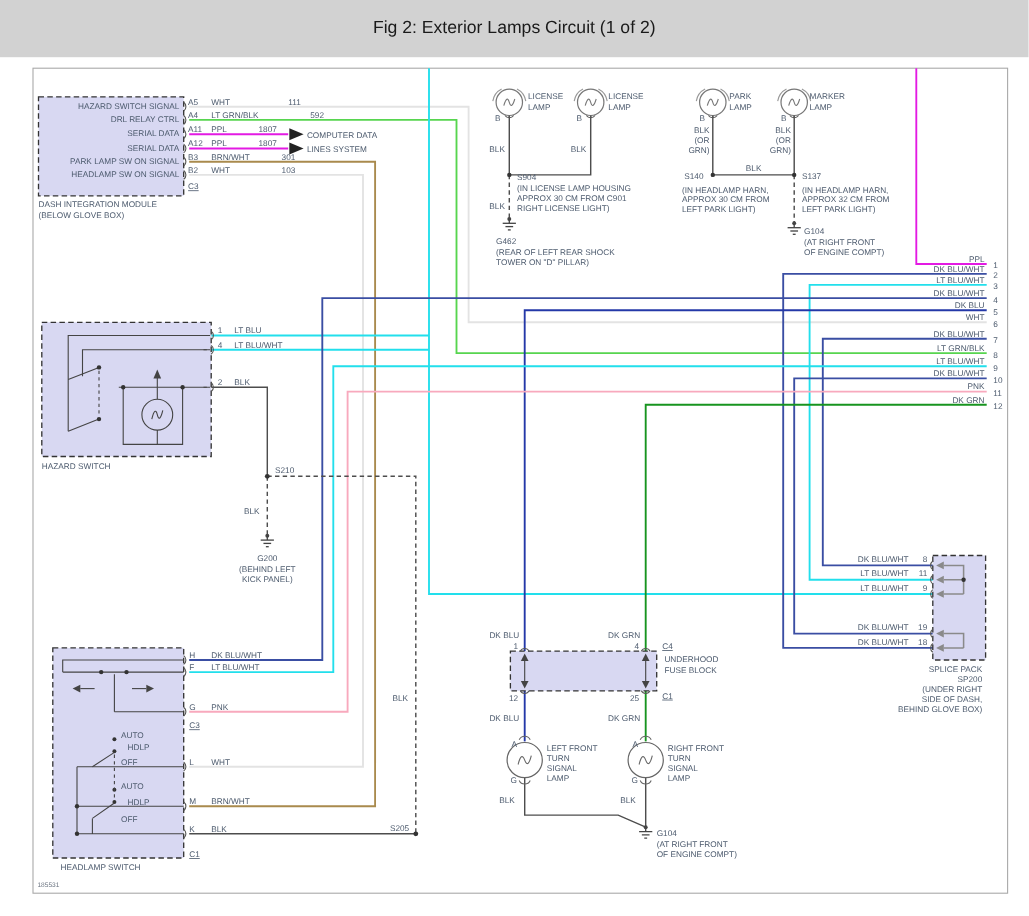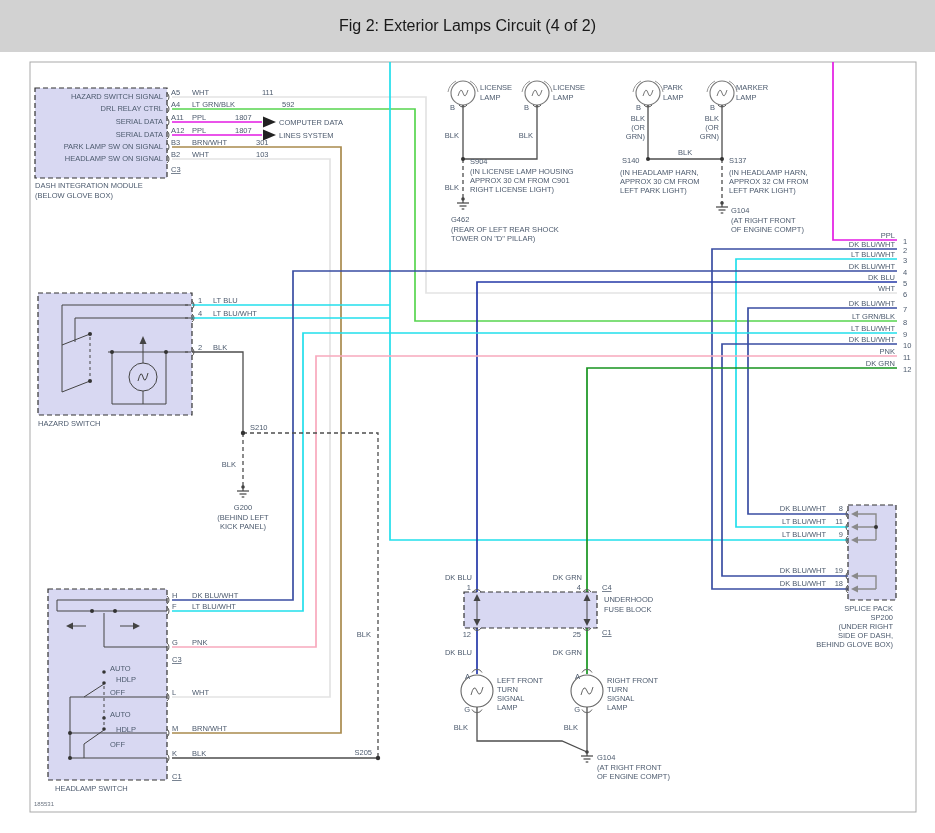--- a/index.html
+++ b/index.html
@@ -22,21 +22,21 @@
   .bus{fill:none;stroke:#8a8a8a;stroke-width:1.4}
   .ah{fill:#222;stroke:none}
   .ah2{fill:#444;stroke:none}
   .ah3{fill:#8a8a8a;stroke:none}
   .border{fill:none;stroke:#a9a9a9;stroke-width:1}
 </style>
 </head>
 <body>
 
 <div id="titlebar">
-  <span>Fig 2: Exterior Lamps Circuit (4 of 2)</span>
+  <span>Fig 2: Exterior Lamps Circuit (1 of 2)</span>
 </div>
 
 <svg id="diagram" width="935" height="833" viewBox="0 0 935 833" xmlns="http://www.w3.org/2000/svg">
   <defs>
     <g id="bulbS">
       <circle r="12" fill="none" stroke="#777" stroke-width="1.1"></circle>
       <path d="M -5 3 Q -2 -7 0 0 Q 2 7 5 -3" fill="none" stroke="#777" stroke-width="1"></path>
       <path d="M -15 -1 A 15 15 0 0 1 -7 -12 M 15 -1 A 15 15 0 0 0 7 -12" fill="none" stroke="#999" stroke-width="1"></path>
       <line x1="0" y1="12" x2="0" y2="14" stroke="#555" stroke-width="1.2"></line>
     </g>

